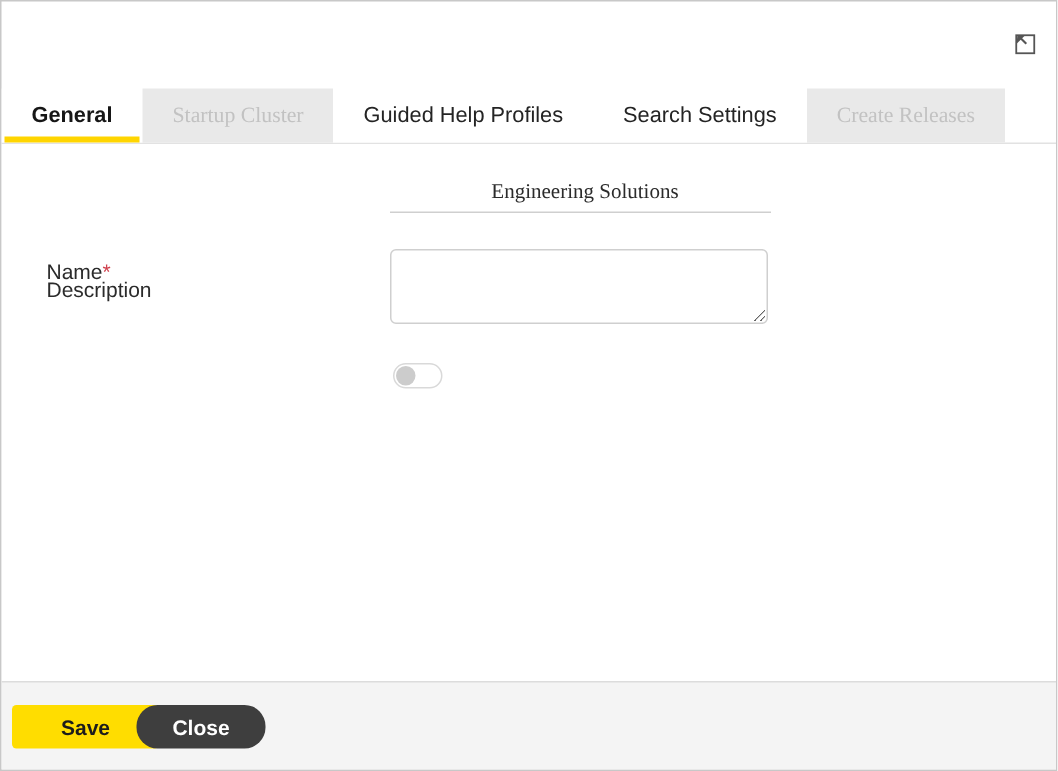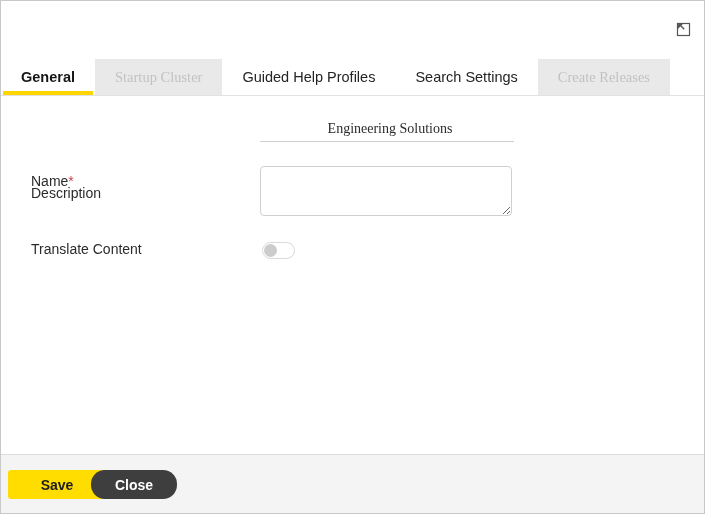--- a/index.html
+++ b/index.html
@@ -251,21 +251,20 @@
   <div class="content">
 
     <div class="field-label name-label">
       <span>Name</span><span class="req-star">*</span>
     </div>
     <input class="name-input" type="text" value="Engineering Solutions" style="">
 
     <div class="field-label desc-label">Description</div>
     <textarea class="desc-input" placeholder="" style=""></textarea>
 
-    <div class="field-label translate-label">Translate Content</div>
   </div>
 
   <div class="toggle">
     <div class="knob"></div>
   </div>
 
   <div class="footer">
     <button class="btn btn-save">Save</button>
     <button class="btn btn-close">Close</button>
   </div>

